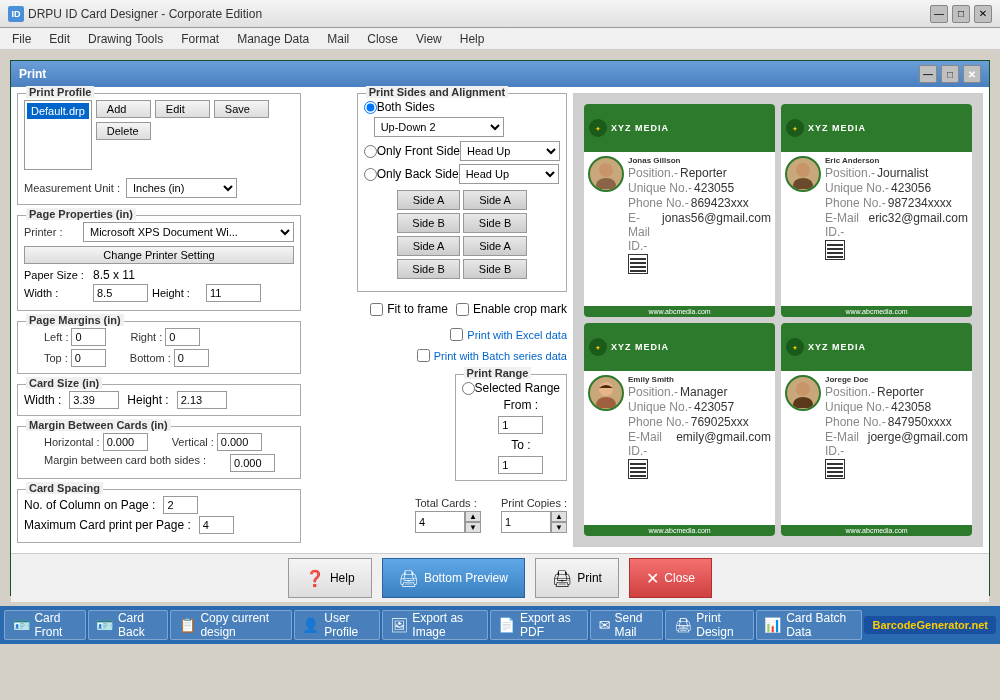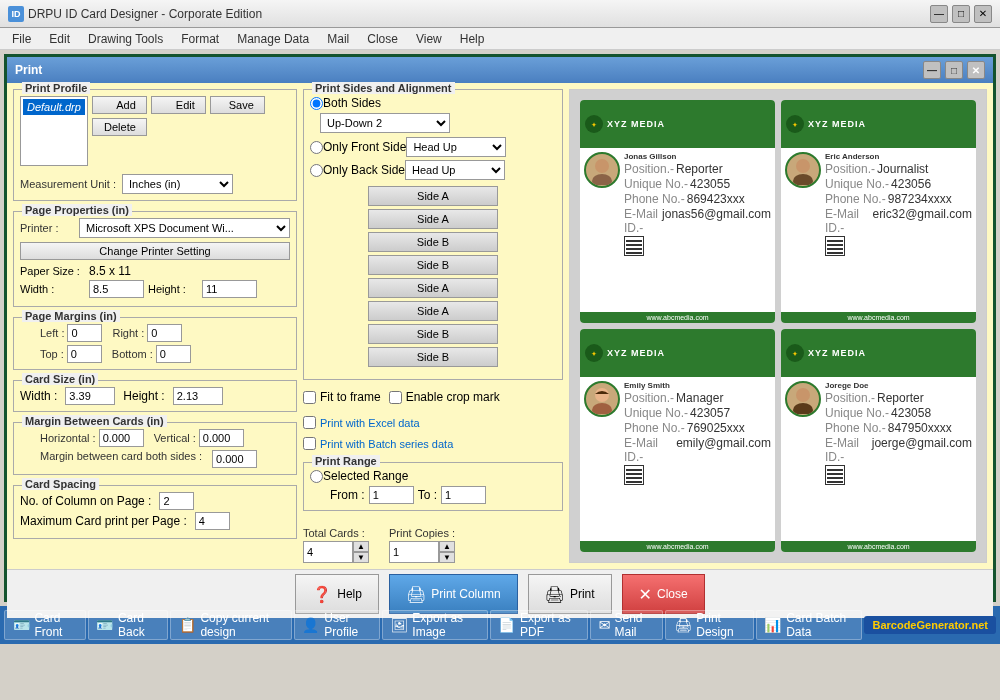--- a/index.html
+++ b/index.html
@@ -14,62 +14,62 @@
     .title-btn { width: 18px; height: 18px; background: #c0c0c0; border: 1px solid #888; border-radius: 2px; cursor: pointer; display: flex; align-items: center; justify-content: center; font-size: 10px; }
     
     
     .menu-bar { background: #f0f0f0; height: 22px; display: flex; align-items: center; padding: 0 4px; border-bottom: 1px solid #ccc; gap: 2px; }
     .menu-item { padding: 2px 8px; cursor: pointer; font-size: 12px; color: #333; }
     
     
     .main-content { display: flex; height: calc(700px - 28px - 22px - 56px - 38px); }
     
     
-    .dialog { background: #fef9c3; border: 3px solid #14532d; margin: 4px; flex: 1; display: flex; flex-direction: column; padding: 0; }
+    .dialog { background: #ffffff; border: 1px solid #14532d; margin: 10px; flex: 1; display: flex; flex-direction: column; padding: 0; }
     .dialog-title { background: linear-gradient(to bottom, #6a9fd8, #4a7fc0); color: white; padding: 4px 8px; font-weight: bold; font-size: 13px; display: flex; justify-content: space-between; align-items: center; }
     
     .dialog-body { display: flex; flex: 1; padding: 6px; gap: 6px; }
     
     
     .left-panel { width: 284px; display: flex; flex-direction: column; gap: 6px; }
     .profile-list { background: white; border: 1px solid #999; height: 70px; margin-bottom: 4px; padding: 2px; }
     .profile-item { background: #0066cc; color: white; padding: 2px 4px; font-size: 11px; cursor: pointer; }
     .profile-buttons { display: flex; gap: 4px; flex-wrap: wrap; }
-    .btn { background: linear-gradient(to bottom, #f5f5f5, #ddd); border: 1px solid #999; padding: 2px 10px; cursor: pointer; font-size: 11px; min-width: 55px; text-align: right; }
+    .btn { background: linear-gradient(to bottom, #f5f5f5, #ddd); border: 1px solid #999; padding: 2px 10px; cursor: pointer; font-size: 11px; min-width: 55px; text-align: left; }
     
     .measure-row { display: flex; align-items: center; gap: 6px; margin-top: 4px; }
     .measure-label { font-size: 11px; color: #333; white-space: nowrap; }
     .measure-select { height: 20px; font-size: 11px; border: 1px solid #999; background: white; padding: 0 2px; }
     .prop-row { display: flex; align-items: center; gap: 4px; margin-bottom: 4px; }
     .prop-label { font-size: 11px; color: #333; width: 55px; }
     .prop-select { height: 20px; font-size: 11px; border: 1px solid #999; background: white; padding: 0 2px; flex: 1; }
     .change-btn { background: linear-gradient(to bottom, #f5f5f5, #ddd); border: 1px solid #999; padding: 2px 6px; cursor: pointer; font-size: 11px; width: 100%; margin-bottom: 4px; }
     .size-row { display: flex; align-items: center; gap: 4px; margin-bottom: 2px; }
     .size-label { font-size: 11px; width: 65px; }
     .size-input { width: 55px; height: 18px; border: 1px solid #999; background: white; padding: 0 3px; font-size: 11px; }
     
-    .margins-row { display: flex; gap: 10px; padding-left: 20px; }
+    .margins-row { display: flex; gap: 24px; padding-left: 20px; }
     .margin-item { display: flex; align-items: center; gap: 3px; }
     .margin-label { font-size: 11px; color: #333; }
     .margin-input { width: 35px; height: 18px; border: 1px solid #999; background: white; padding: 0 3px; font-size: 11px; }
     
     .card-size-row { display: flex; gap: 8px; align-items: center; }
     .spinner-input { width: 50px; height: 18px; border: 1px solid #999; background: white; padding: 0 3px; font-size: 11px; }
     .spacing-row { display: flex; align-items: center; gap: 4px; margin-bottom: 2px; }
     
     
-    .mid-panel { width: 260px; display: flex; flex-direction: column; gap: 6px; }
+    .mid-panel { width: 260px; display: flex; flex-direction: column; gap: 6px; align-items: flex-end; }
     .radio-row { display: flex; align-items: center; margin-bottom: 3px; }
     .side-select { height: 20px; font-size: 11px; border: 1px solid #999; background: white; padding: 0 2px; width: 100px; }
     
     .align-select { height: 20px; font-size: 11px; border: 1px solid #999; background: white; padding: 0 2px; width: 130px; margin-bottom: 4px; display: block; margin-left: 10px; }
     .side-cell { background: linear-gradient(to bottom, #e8e8e8, #ccc); border: 1px solid #999; padding: 3px 8px; text-align: center; font-size: 11px; cursor: pointer; }
     .checkbox-row { display: flex; align-items: center; gap: 4px; margin-bottom: 2px; }
     .link-text { color: #0066cc; cursor: pointer; text-decoration: none; font-size: 11px; }
-    .range-inputs { display: flex; align-items: center; gap: 4px; margin-left: 20px; }
+    .range-inputs { display: flex; align-items: center; gap: 4px; margin-left: 20px; flex-direction: column; }
     .range-input { width: 45px; height: 18px; border: 1px solid #999; background: white; padding: 0 3px; font-size: 11px; }
     
     .totals-row { display: flex; gap: 20px; align-items: flex-start; margin-top: 6px; }
     .total-item { display: flex; flex-direction: column; gap: 2px; }
     .total-label { font-size: 11px; color: #333; }
     .total-spinner { display: flex; align-items: center; }
     .total-input { width: 50px; height: 22px; border: 1px solid #999; background: white; padding: 0 3px; font-size: 11px; }
     .spinner-btns { display: flex; flex-direction: column; }
     .spin-btn { height: 11px; width: 16px; border: 1px solid #999; background: #e0e0e0; cursor: pointer; font-size: 8px; display: flex; align-items: center; justify-content: center; }
     
@@ -154,21 +154,21 @@
         <span class="title-btn close">✕</span>
       </div>
     </div>
     <div class="dialog-body">
 
       <div class="left-panel">
 
         <div class="section-group">
           <span class="section-group-title">Print Profile</span>
           <div style="display:flex; gap:4px; align-items:flex-start;">
-            <div class="profile-list" style="flex:1;font-style:italic;">
+            <div class="profile-list" style="flex:1;">
               <div class="profile-item">Default.drp</div>
             </div>
             <div class="profile-buttons">
               <button class="btn">Add</button>
               <button class="btn">Edit</button>
               <button class="btn">Save</button>
               <button class="btn">Delete</button>
             </div>
           </div>
           <div class="measure-row">
@@ -295,21 +295,21 @@
 
           <div class="radio-row">
             <input type="radio" name="print-sides" style="">
             <span>Only Back Side</span>
             <select class="side-select">
               <option>Head Up</option>
               <option>Head Down</option>
             </select>
           </div>
 
-          <div style="display:grid; grid-template-columns:1fr; gap:3px; width:130px; margin: 6px auto;">
+          <div style="display:grid; grid-template-columns:1fr 1fr; gap:3px; width:130px; margin: 6px auto;">
             <div class="side-cell">Side A</div>
             <div class="side-cell">Side A</div>
             <div class="side-cell">Side B</div>
             <div class="side-cell">Side B</div>
             <div class="side-cell">Side A</div>
             <div class="side-cell">Side A</div>
             <div class="side-cell">Side B</div>
             <div class="side-cell">Side B</div>
           </div>
         </div>
@@ -542,21 +542,21 @@
 
     </div>
 
     <div class="bottom-bar">
       <button class="bottom-btn">
         <span class="btn-icon">❓</span>
         <span>Help</span>
       </button>
       <button class="bottom-btn primary">
         <span class="btn-icon">🖨</span>
-        <span>Print Column</span>
+        <span>Bottom Preview</span>
       </button>
       <button class="bottom-btn">
         <span class="btn-icon">🖨</span>
         <span>Print</span>
       </button>
       <button class="bottom-btn danger">
         <span class="btn-icon">✕</span>
         <span>Close</span>
       </button>
     </div>

